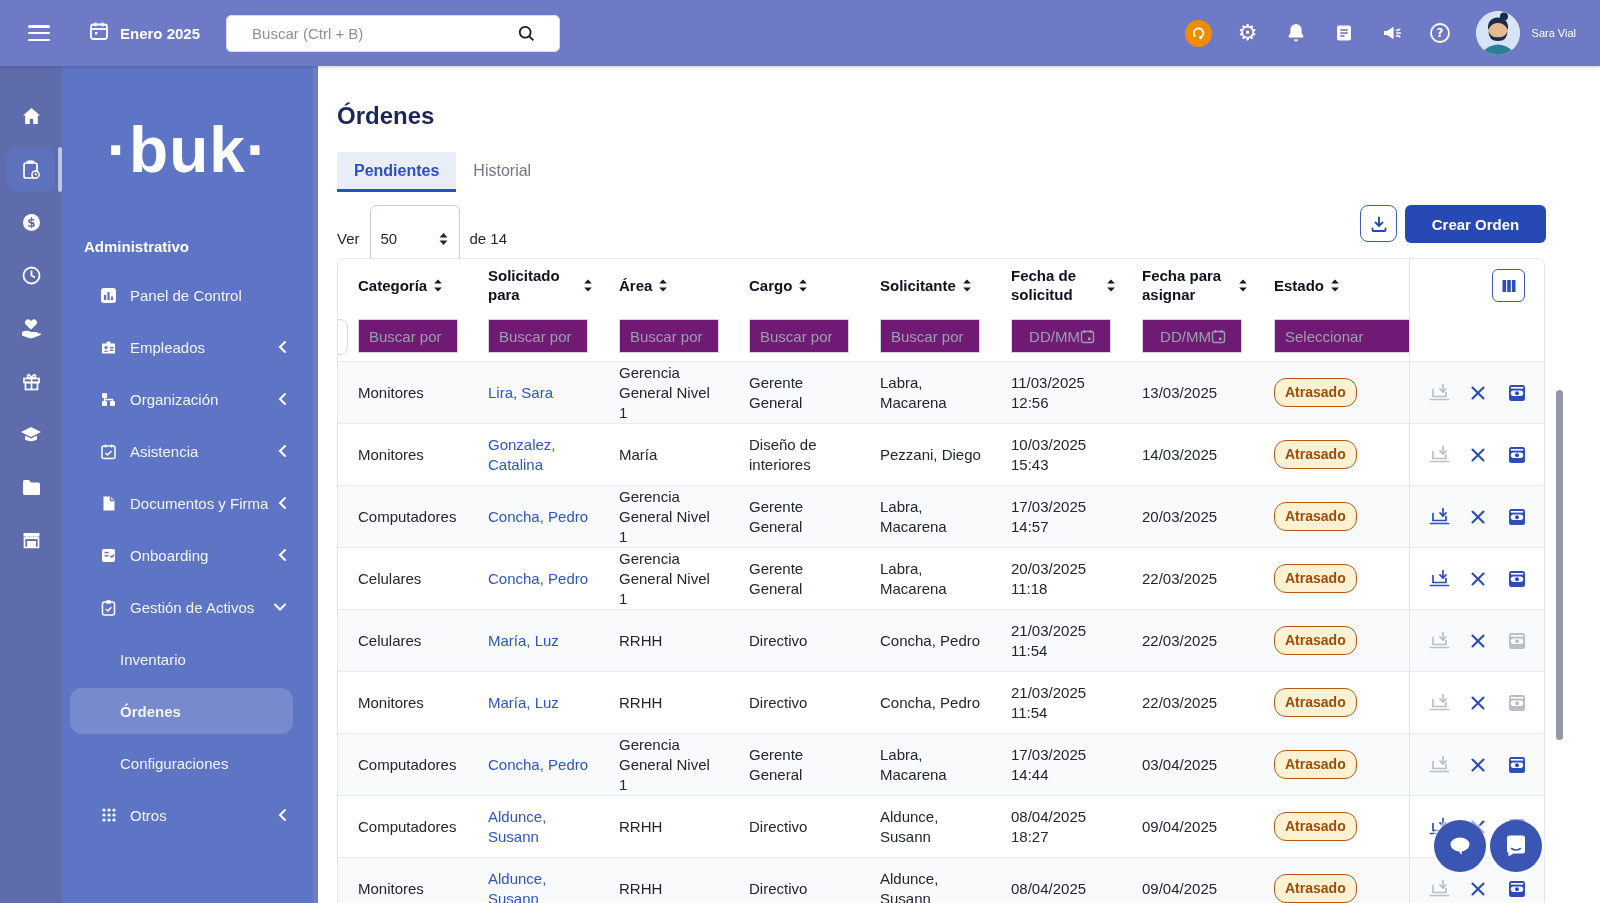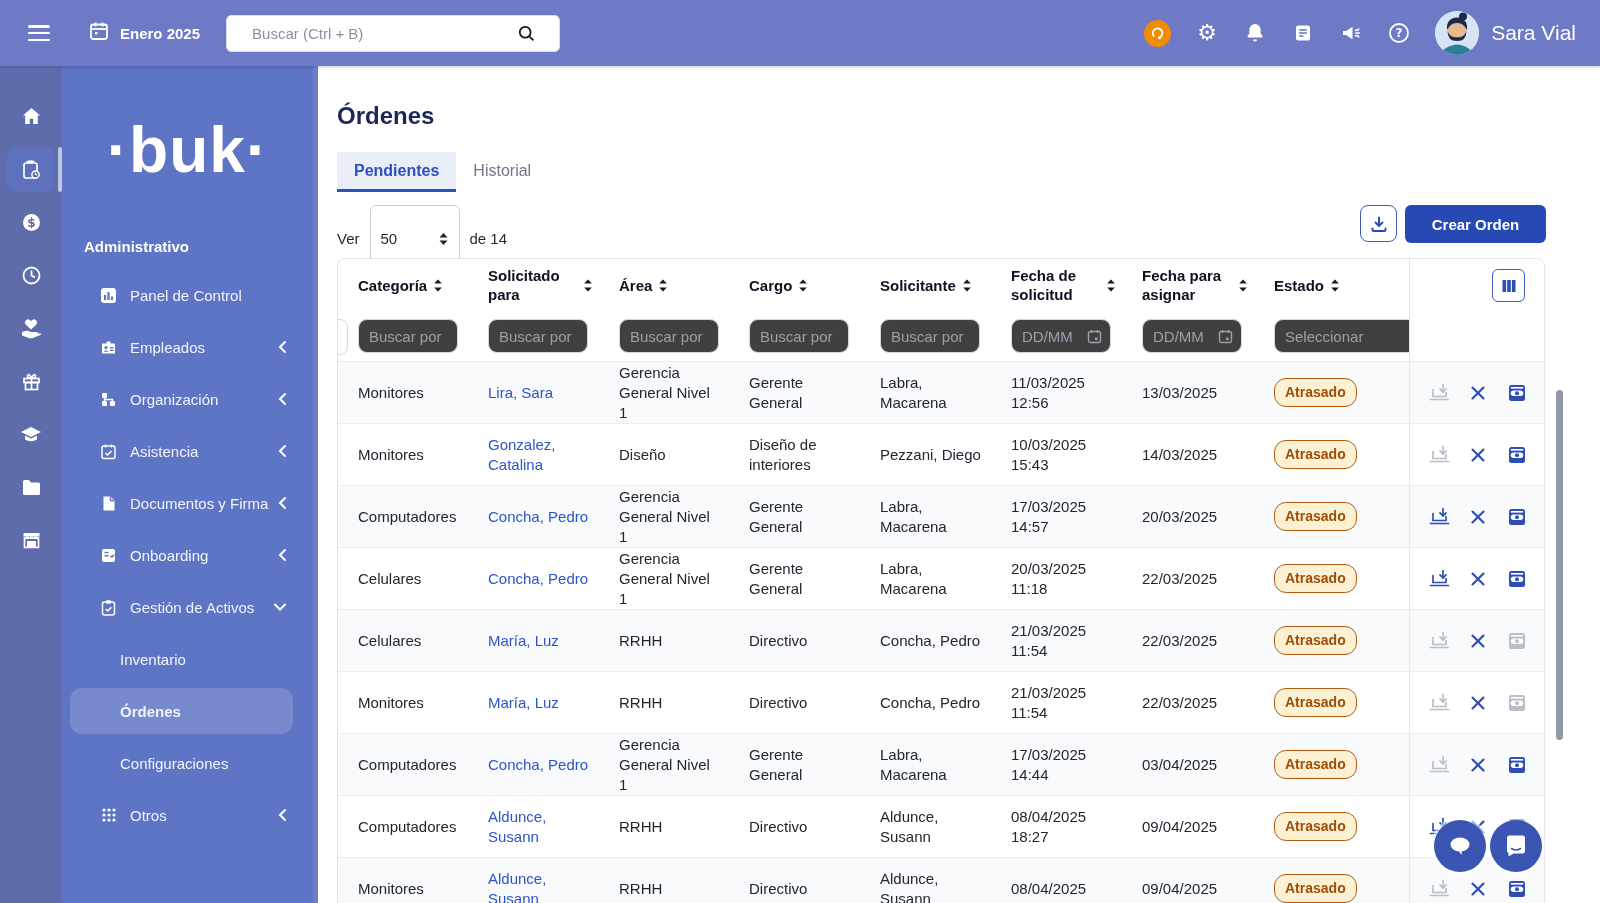--- a/index.html
+++ b/index.html
@@ -15,21 +15,21 @@
   .searchbox{margin-left:26px;width:286px;height:37px;background:#fff;border-radius:6px;display:flex;align-items:center;
              padding:0 24px;box-shadow:inset 0 0 0 1px #d9dce6;}
   .searchbox input{flex:1;border:none;outline:none;font-size:15px;color:#3a3f4b;background:transparent;
                    font-family:"Liberation Sans",sans-serif;}
   .searchbox input::placeholder{color:#8a90a0;}
   .tb-right{margin-left:auto;display:flex;align-items:center;gap:24px;margin-right:24px;}
   .tb-icon{width:24px;height:24px;display:flex;align-items:center;justify-content:center;cursor:pointer;}
   .support-circle{width:27px;height:27px;border-radius:50%;background:#f08c00;display:flex;align-items:center;justify-content:center;}
   .gear-glyph{color:#fff;font-size:22px;line-height:1;}
   .avatar{width:44px;height:44px;border-radius:50%;overflow:hidden;background:#d6e4f5;flex:none;cursor:pointer;}
-  .tb-user{color:#fff;font-size:21px;margin-left:-12px;}
+  .tb-user{color:#fff;font-size:11px;margin-left:-12px;}
   
   .rail{position:absolute;left:0;top:66px;width:62px;height:837px;background:#5f6cab;z-index:20;
         display:flex;flex-direction:column;align-items:center;padding-top:24px;box-sizing:border-box;}
   .rail-item{width:62px;height:53px;display:flex;align-items:center;justify-content:center;position:relative;cursor:pointer;}
   .rail-item.sel .pill{position:absolute;left:7px;top:4px;width:48px;height:45px;background:#5d71bc;border-radius:10px;}
   .rail-item.sel .bar{position:absolute;right:0;top:4px;width:4px;height:45px;background:#bfc7de;border-radius:3px;}
   .rail-item svg{position:relative;}
   
   .menu{position:absolute;left:62px;top:66px;width:256px;height:837px;background:#5e74c4;z-index:20;
         box-sizing:border-box;padding-top:28px;border-right:5px solid #6e7cc6;}
@@ -62,24 +62,24 @@
         background:#fff;overflow:hidden;box-sizing:border-box;}
   .thead{display:flex;}
   .thead-left{width:1071px;flex:none;}
   .thead-right{width:136px;flex:none;border-left:1px solid #e2e5ea;position:relative;}
   .hrow{display:flex;height:52px;align-items:center;}
   .hcell{box-sizing:border-box;padding:0 6px 0 20px;font-size:15px;font-weight:700;color:#0d1220;display:flex;
          align-items:center;line-height:19px;}
   .frow{display:flex;height:50px;align-items:center;position:relative;}
   .fcell{box-sizing:border-box;padding-left:20px;overflow:hidden;}
   .c0{width:130px;} .c1{width:131px;} .c2{width:130px;} .c3{width:131px;} .c4{width:131px;} .c5{width:131px;} .c6{width:132px;} .c7{width:155px;flex:none;}
-  .fin{height:34px;border:1px solid #d4d8de;border-radius:9px;background:#404040;display:flex;align-items:center;
+  .fin{height:34px;border:1px solid #d4d8de;border-radius:1px;background:#701a75;display:flex;align-items:center;
        padding:0 8px 0 10px;color:#98a0aa;font-size:15px;box-sizing:border-box;}
   .fin.text{width:100px;}
-  .fin.date{width:100px;justify-content:space-between;}
+  .fin.date{width:100px;justify-content:center;}
   .fin.select{width:160px;}
   .sliver{position:absolute;left:-9px;top:8px;width:17px;height:34px;border:1px solid #d4d8de;border-radius:8px;background:#fff;}
   .btn-columns{position:absolute;right:21px;top:10px;width:33px;height:33px;border:1.5px solid #3b5bbf;border-radius:6px;
                background:#fff;display:flex;align-items:center;justify-content:center;cursor:pointer;box-sizing:border-box;}
   .trow{display:flex;height:61px;border-top:1px solid #eaecf0;}
   .trow.odd .tleft,.trow.odd .tact{background:#f9fafb;}
   .tleft{width:1071px;flex:none;display:flex;}
   .tcell{box-sizing:border-box;padding:0 8px 0 20px;font-size:15px;color:#21262f;display:flex;flex-direction:column;
          justify-content:center;line-height:20px;}
   .tcell.link{color:#2d55c8;cursor:pointer;}
@@ -605,21 +605,21 @@
         </div>
         <div class="trow">
           <div class="tleft">
       <div class="tcell c0">
               <span>Monitores</span>
             </div>
       <div class="tcell c1 link">
               <span>Gonzalez, Catalina</span>
             </div>
       <div class="tcell c2">
-              <span>Diseño</span>
+              <span>María</span>
             </div>
       <div class="tcell c3">
               <span>Diseño de interiores</span>
             </div>
       <div class="tcell c4">
               <span>Pezzani, Diego</span>
             </div>
       <div class="tcell c5">
               <span>10/03/2025</span>
               <span>15:43</span>

